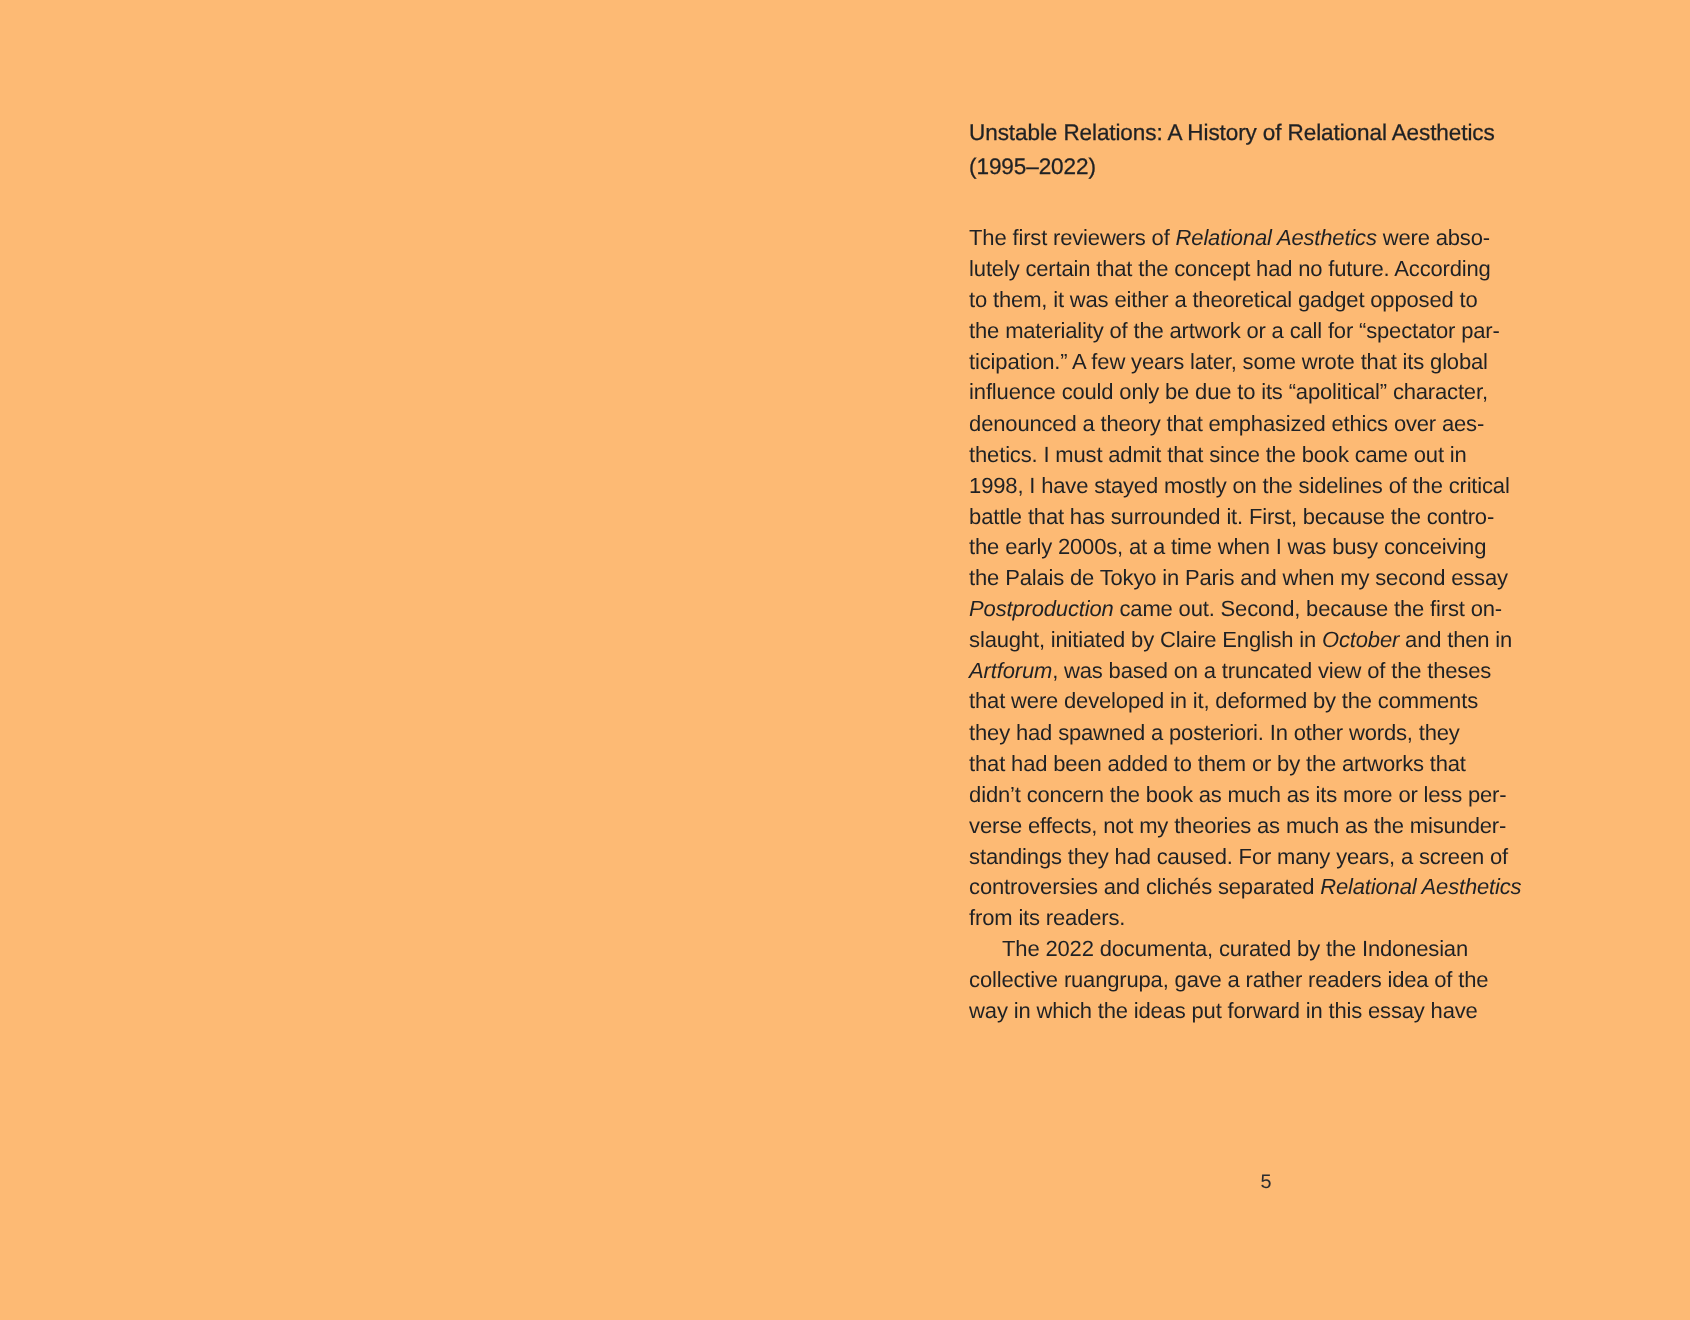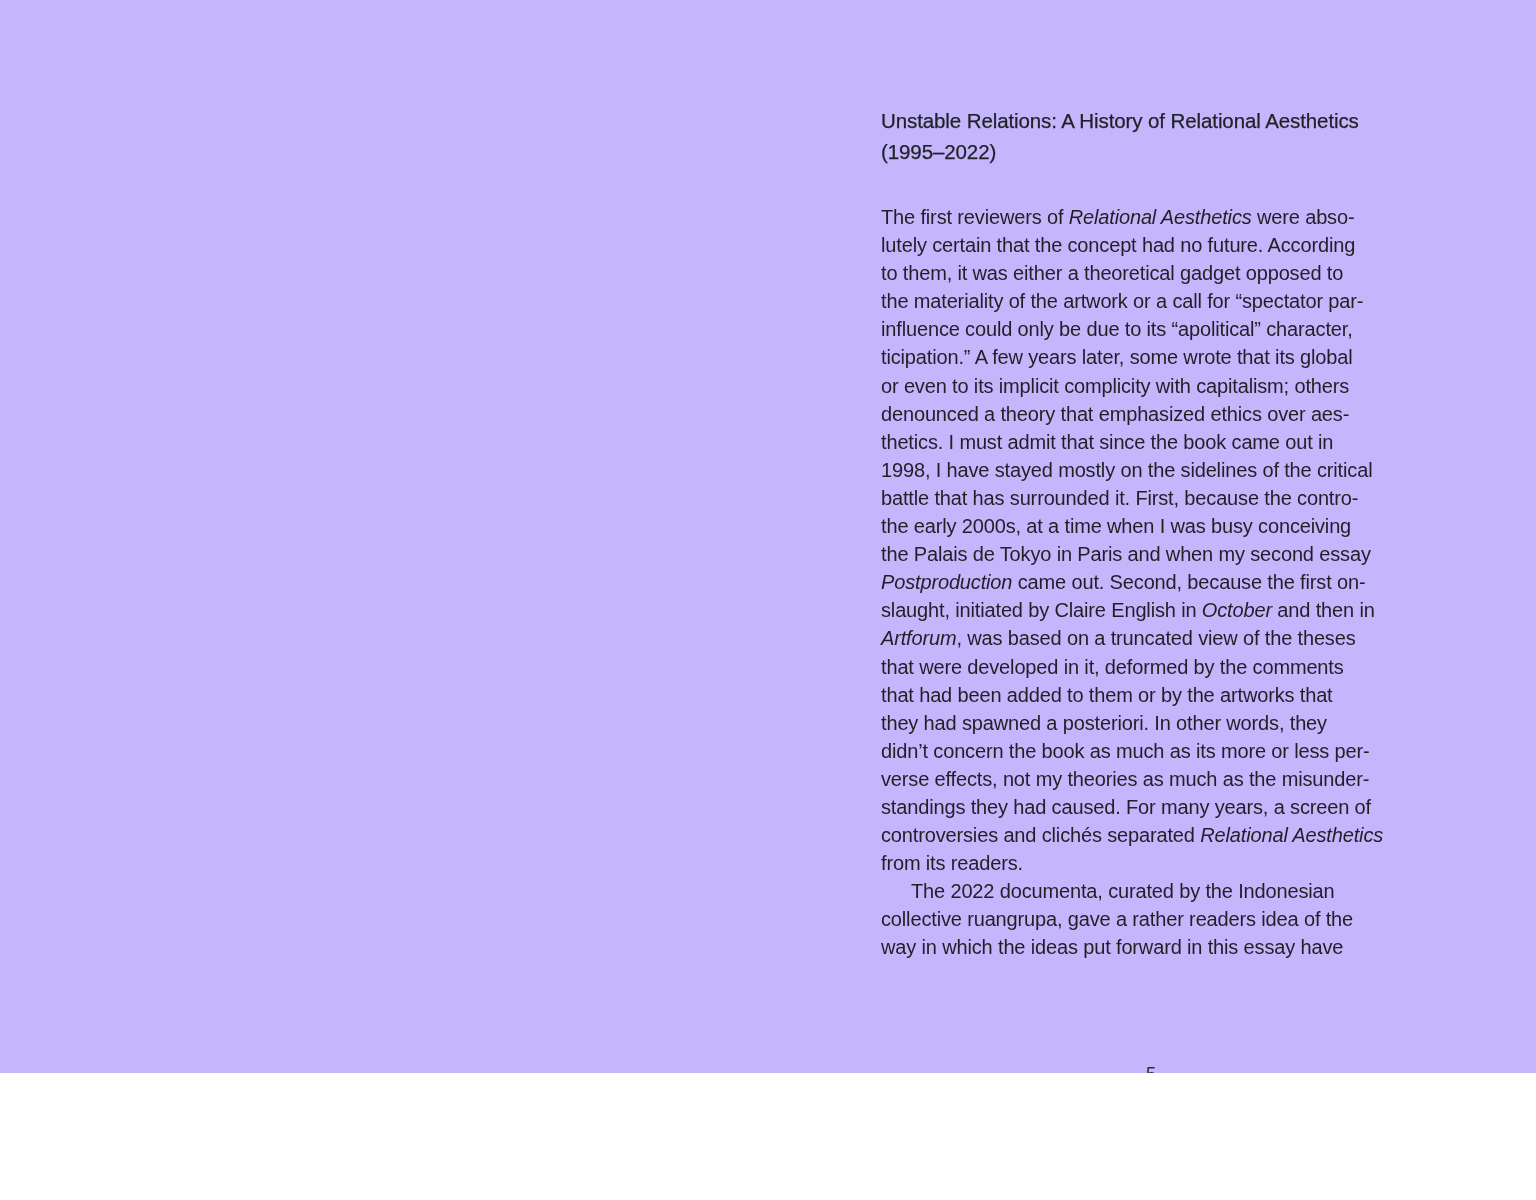--- a/index.html
+++ b/index.html
@@ -4,22 +4,22 @@
 <style>
   html, body {
     margin: 0;
     padding: 0;
     background: #ffffff;
     font-family: "Liberation Sans", "DejaVu Sans", sans-serif;
   }
   .spread {
     position: relative;
     width: 1536px;
-    height: 1073px;
-    background: #c4b5fd;
+    height: 1200px;
+    background: #fdba74;
     overflow: hidden;
   }
   .content {
     position: absolute;
     left: 881px;
     top: 105px;
     width: 540px;
     color: #1f2124;
   }
   .title-block {
@@ -67,35 +67,34 @@
   <div class="content">
     <div class="title-block">
       <div class="title-line">Unstable Relations: A History of Relational Aesthetics</div>
       <div class="title-line">(1995–2022)</div>
     </div>
     <div class="body-block">
         <div class="line"><span>The first reviewers of </span><em>Relational Aesthetics</em><span> were abso-</span></div>
         <div class="line"><span>lutely certain that the concept had no future. According</span></div>
         <div class="line"><span>to them, it was either a theoretical gadget opposed to</span></div>
         <div class="line"><span>the materiality of the artwork or a call for “spectator par-</span></div>
+        <div class="line"><span>ticipation.” A few years later, some wrote that its global</span></div>
         <div class="line"><span>influence could only be due to its “apolitical” character,</span></div>
-        <div class="line"><span>ticipation.” A few years later, some wrote that its global</span></div>
-        <div class="line"><span>or even to its implicit complicity with capitalism; others</span></div>
         <div class="line"><span>denounced a theory that emphasized ethics over aes-</span></div>
         <div class="line"><span>thetics. I must admit that since the book came out in</span></div>
         <div class="line"><span>1998, I have stayed mostly on the sidelines of the critical</span></div>
         <div class="line"><span>battle that has surrounded it. First, because the contro-</span></div>
         <div class="line"><span>the early 2000s, at a time when I was busy conceiving</span></div>
         <div class="line"><span>the Palais de Tokyo in Paris and when my second essay</span></div>
         <div class="line"><em>Postproduction</em><span> came out. Second, because the first on-</span></div>
         <div class="line"><span>slaught, initiated by Claire English in </span><em>October</em><span> and then in</span></div>
         <div class="line"><em>Artforum</em><span>, was based on a truncated view of the theses</span></div>
         <div class="line"><span>that were developed in it, deformed by the comments</span></div>
+        <div class="line"><span>they had spawned a posteriori. In other words, they</span></div>
         <div class="line"><span>that had been added to them or by the artworks that</span></div>
-        <div class="line"><span>they had spawned a posteriori. In other words, they</span></div>
         <div class="line"><span>didn’t concern the book as much as its more or less per-</span></div>
         <div class="line"><span>verse effects, not my theories as much as the misunder-</span></div>
         <div class="line"><span>standings they had caused. For many years, a screen of</span></div>
         <div class="line"><span>controversies and clichés separated </span><em>Relational Aesthetics</em></div>
         <div class="line"><span>from its readers.</span></div>
         <div class="line indent"><span>The 2022 documenta, curated by the Indonesian</span></div>
         <div class="line"><span>collective ruangrupa, gave a rather readers idea of the</span></div>
         <div class="line"><span>way in which the ideas put forward in this essay have</span></div>
       </div>
   </div>

